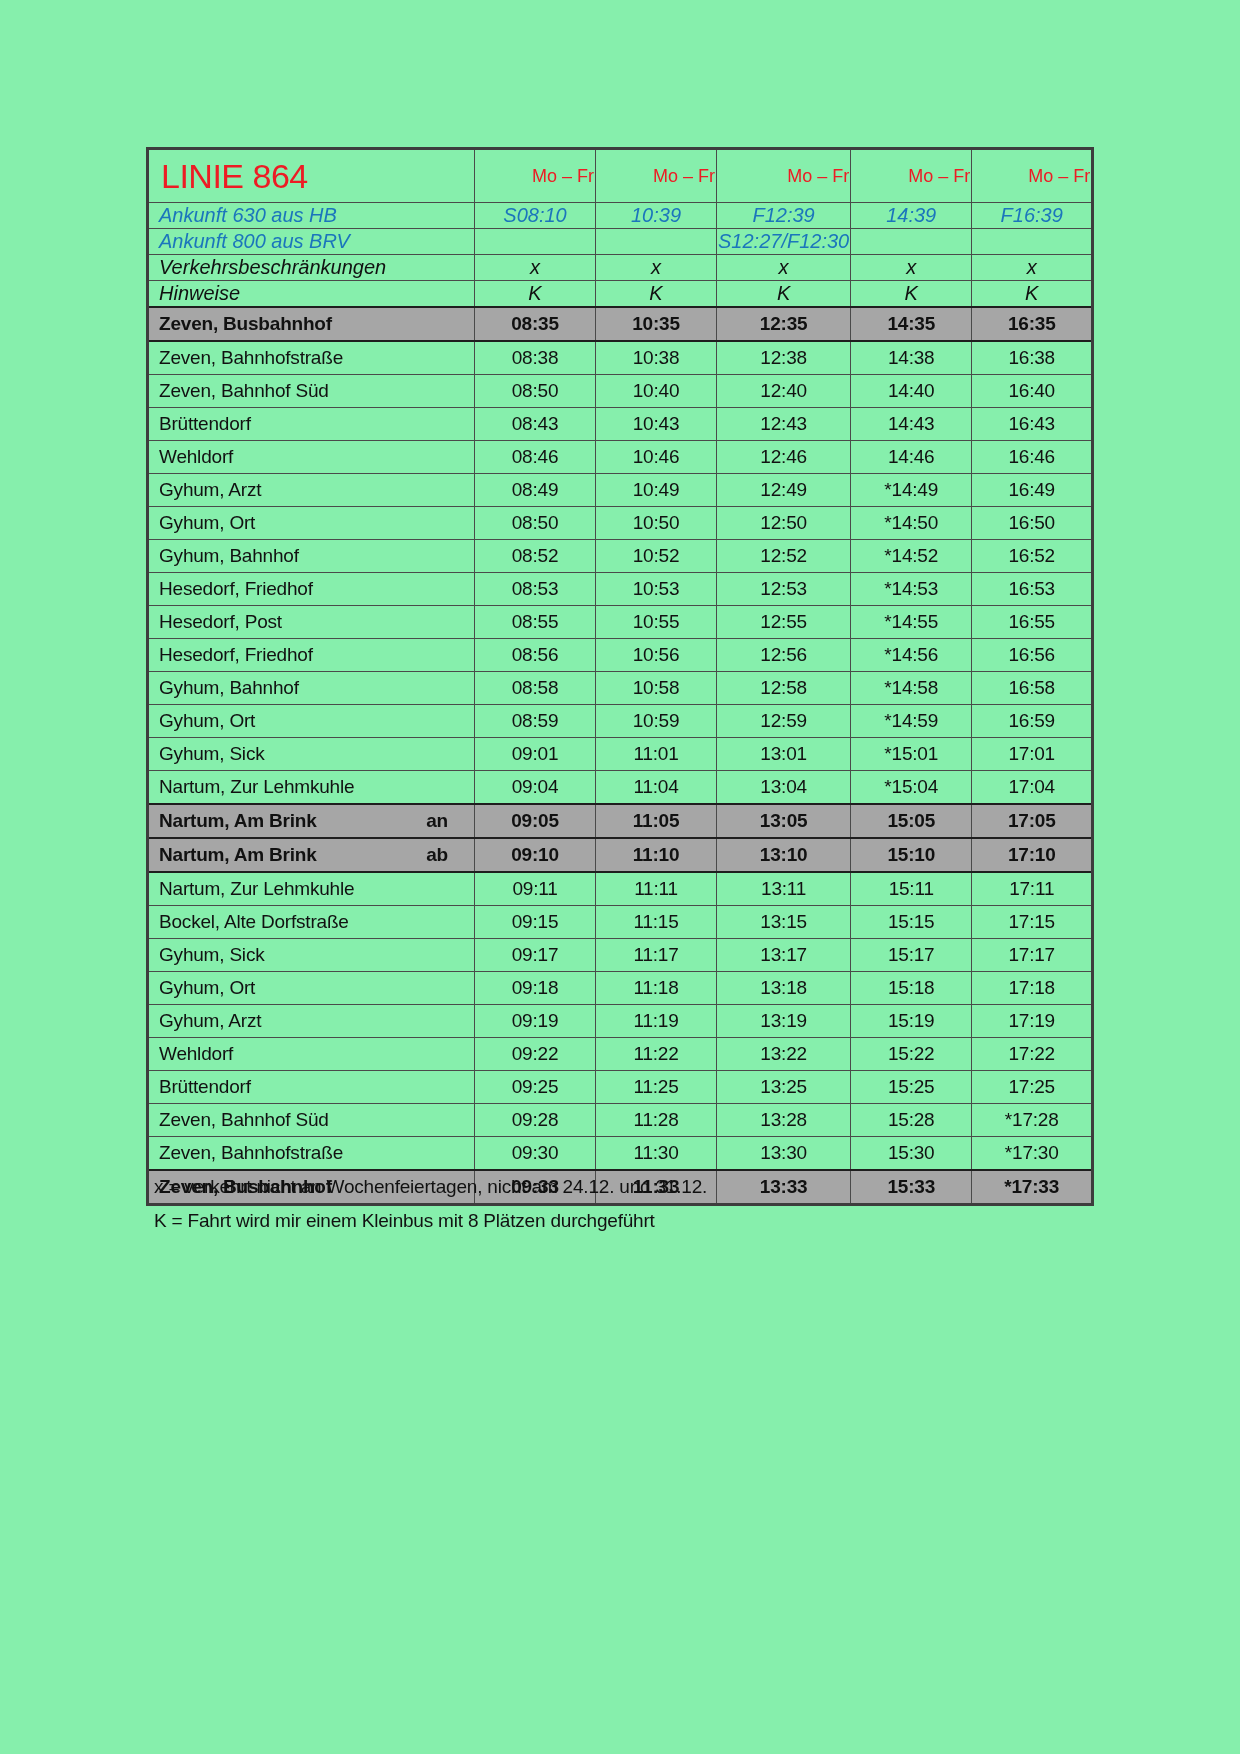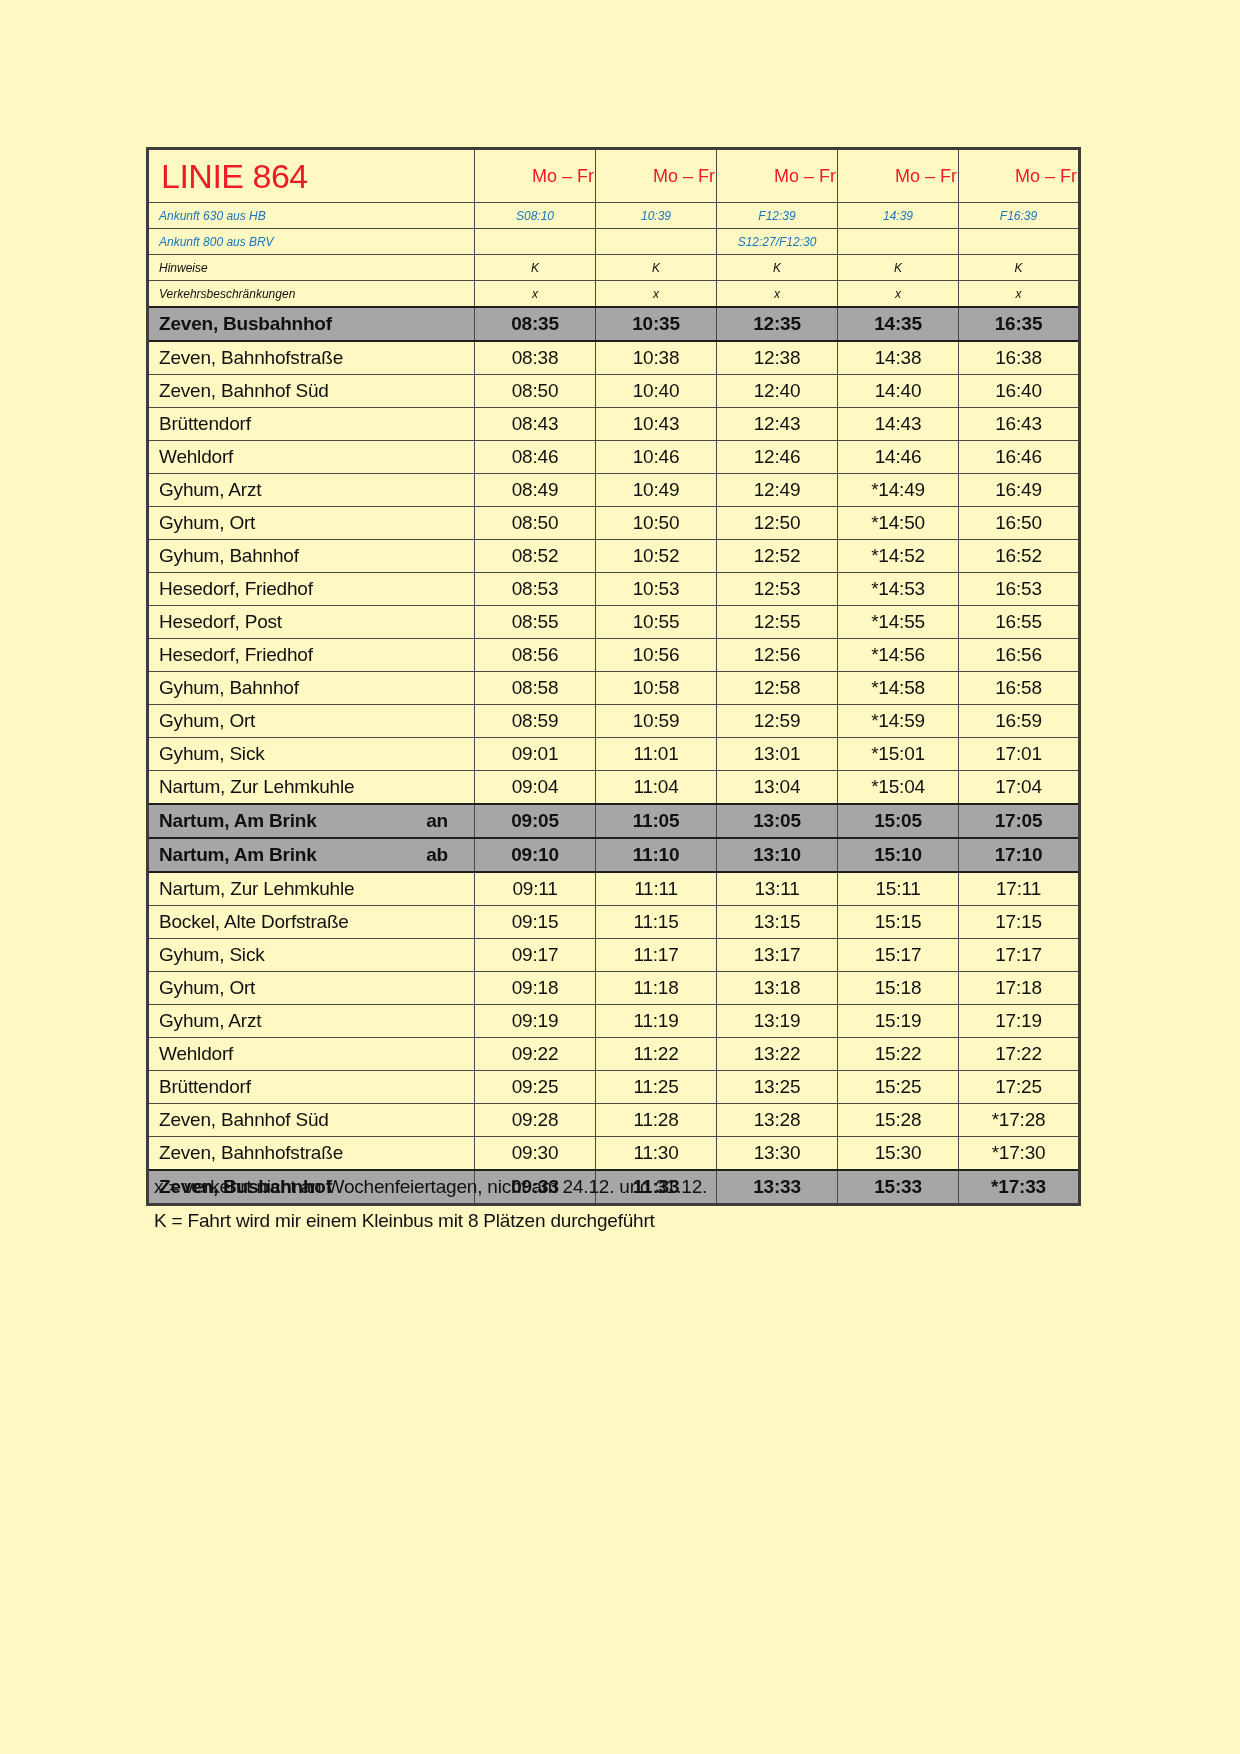--- a/index.html
+++ b/index.html
@@ -1,20 +1,20 @@
 <!DOCTYPE html>
 <html style="--title_red: #ed1c24; --info_blue: #1b75bc; --highlight_gray: #a6a6a6;"><head>
 <meta charset="utf-8">
 <style>
   html, body { margin: 0; padding: 0; background: #ffffff; }
   .page {
     position: relative;
     width: 1240px;
     height: 1754px;
-    background: #fef9c3;
+    background: #86efac;
     font-family: "Liberation Sans", sans-serif;
     color: #111111;
     overflow: hidden;
   }
   table.timetable {
     position: absolute;
     left: 146px;
     top: 147px;
     border-collapse: collapse;
     table-layout: fixed;
@@ -32,21 +32,21 @@
     font-size: 34px;
     letter-spacing: -0.5px;
     color: var(--title_red);
   }
   .c-day {
     text-align: right;
     font-size: 18px;
     color: var(--title_red);
   }
   
-  .r-info td { height: 23px; font-style: italic; font-size: 12px; }
+  .r-info td { height: 23px; font-style: italic; font-size: 20px; }
   .r-info .c-label { padding-left: 10px; text-align: left; }
   .r-info .c-time { text-align: center; }
   .r-info.blue td { color: var(--info_blue); }
   
   .r-stop td { height: 30px; font-size: 19px; letter-spacing: -0.2px; }
   .c-name { text-align: left; padding: 0 26px 0 10px; }
   .c-name .sfx { float: right; }
   .c-time { text-align: center; }
   .r-stop.hl td {
     background: var(--highlight_gray);
@@ -102,34 +102,34 @@
         </tr>
         <tr class="r-info blue">
           <td class="c-label">Ankunft 800 aus BRV</td>
           <td class="c-time"></td>
           <td class="c-time"></td>
           <td class="c-time">S12:27/F12:30</td>
           <td class="c-time"></td>
           <td class="c-time"></td>
         </tr>
         <tr class="r-info note">
+          <td class="c-label">Verkehrsbeschränkungen</td>
+          <td class="c-time">x</td>
+          <td class="c-time">x</td>
+          <td class="c-time">x</td>
+          <td class="c-time">x</td>
+          <td class="c-time">x</td>
+        </tr>
+        <tr class="r-info note">
           <td class="c-label">Hinweise</td>
           <td class="c-time">K</td>
           <td class="c-time">K</td>
           <td class="c-time">K</td>
           <td class="c-time">K</td>
           <td class="c-time">K</td>
-        </tr>
-        <tr class="r-info note">
-          <td class="c-label">Verkehrsbeschränkungen</td>
-          <td class="c-time">x</td>
-          <td class="c-time">x</td>
-          <td class="c-time">x</td>
-          <td class="c-time">x</td>
-          <td class="c-time">x</td>
         </tr>
         <tr class="r-stop hl">
           <td class="c-name"><span>Zeven, Busbahnhof</span></td>
           <td class="c-time">08:35</td>
           <td class="c-time">10:35</td>
           <td class="c-time">12:35</td>
           <td class="c-time">14:35</td>
           <td class="c-time">16:35</td>
         </tr>
         <tr class="r-stop">

